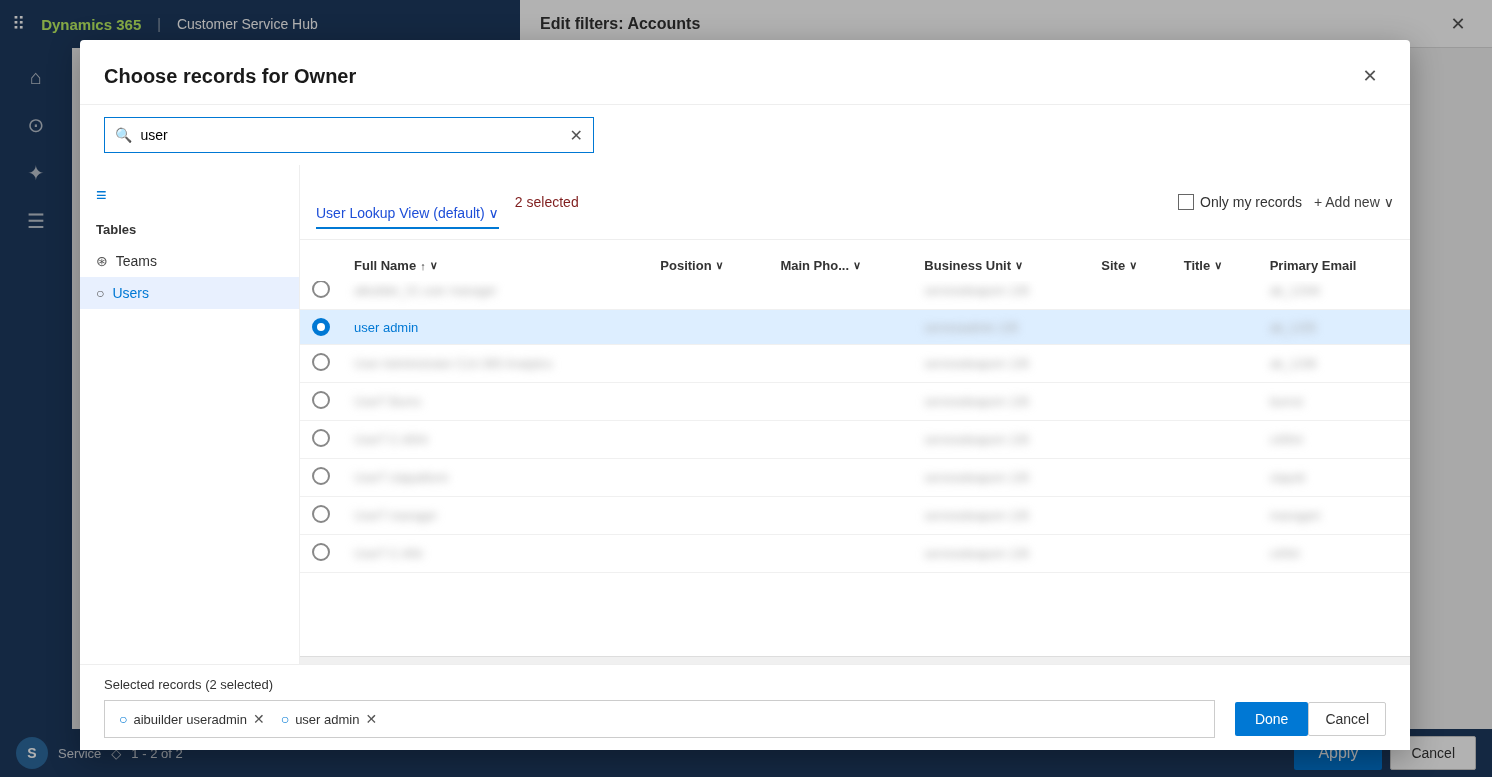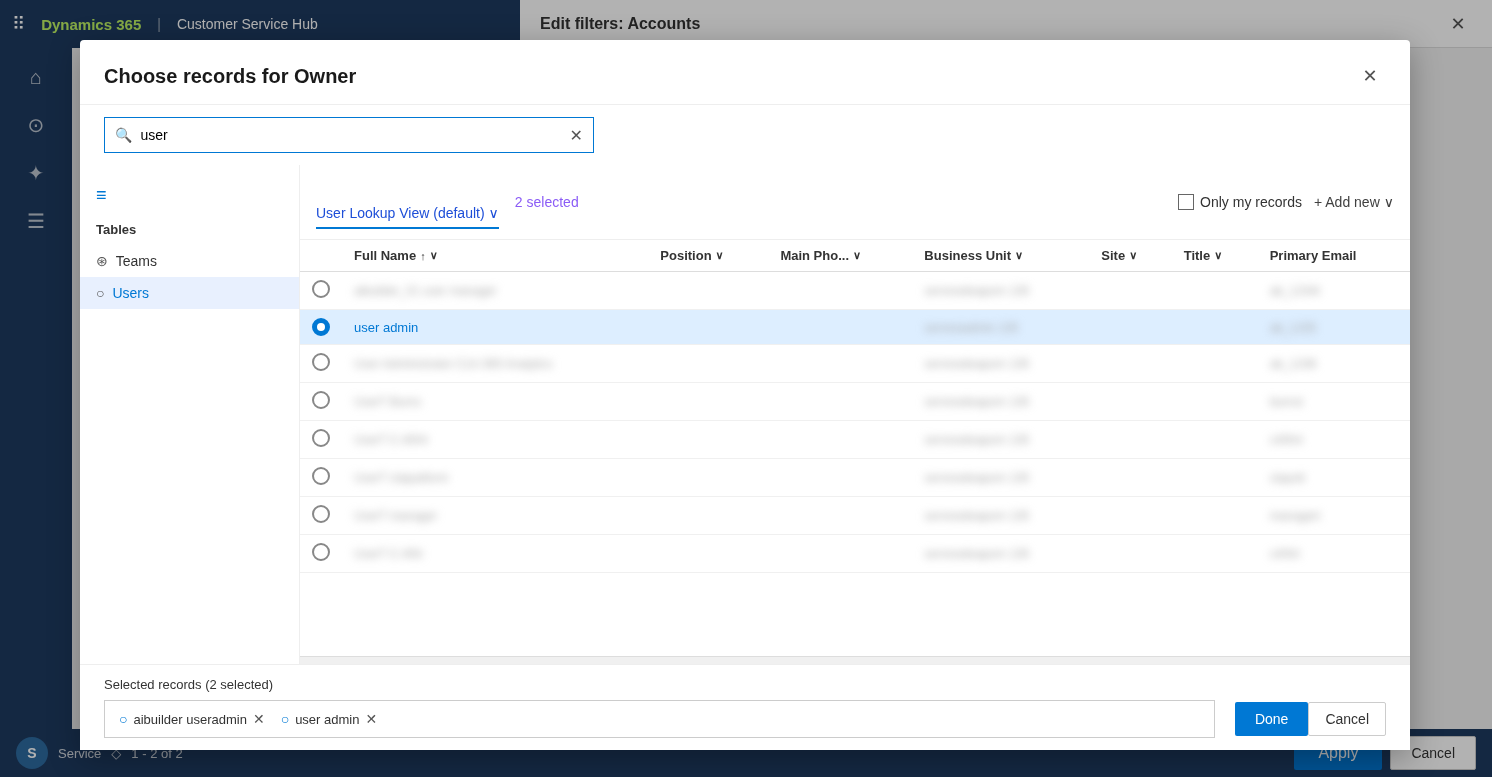--- a/index.html
+++ b/index.html
@@ -118,39 +118,39 @@
     }
 
     
     .table-toolbar {
       padding: 10px 16px; display: flex; align-items: center; gap: 16px; border-bottom: 1px solid #eee;
     }
     .view-selector {
       display: flex; align-items: center; gap: 4px; font-size: 14px; color: #1d4ed8; cursor: pointer; border-bottom: 2px solid #0078d4; padding-bottom: 6px; margin-top: 30px;
     }
     .selected-badge {
-      font-size: 14px; color: #8b5cf6; text-align: right;
+      font-size: 14px; color: #7f1d1d; text-align: right;
     }
     .toolbar-right {
       margin-left: auto; display: flex; align-items: center; gap: 12px;
     }
     .only-my-records {
       display: flex; align-items: center; gap: 6px; font-size: 14px; color: #333;
     }
     .checkbox { width: 16px; height: 16px; border: 1px solid #666; background: white; cursor: pointer; }
     .add-new-btn {
       display: flex; align-items: center; gap: 4px; font-size: 14px; color: #404040; cursor: pointer;
     }
 
     
     .table-wrap { flex: 1; overflow-y: auto; overflow-x: auto; }
     table { width: 100%; border-collapse: collapse; }
     thead th {
       padding: 8px 12px; text-align: left; font-size: 13px; font-weight: 600; color: #333;
-      border-bottom: 1px solid #ddd; background: white; white-space: nowrap; position: sticky; top: 0; z-index: 1;
+      border-bottom: 1px solid #ddd; background: white; white-space: nowrap; position: sticky; top: 10px; z-index: 1;
     }
     .th-content { display: flex; align-items: center; gap: 4px; cursor: pointer; }
     tbody tr { border-bottom: 1px solid #f0f0f0; }
     tbody tr.selected-row { background: #ddeeff; }
     td { padding: 8px 12px; font-size: 13px; color: #333; }
     .td-check { width: 40px; text-align: center; }
 
     .radio-btn {
       width: 18px; height: 18px; border-radius: 50%; border: 2px solid #888; background: white; cursor: pointer; display: inline-flex; align-items: center; justify-content: center;
     }

